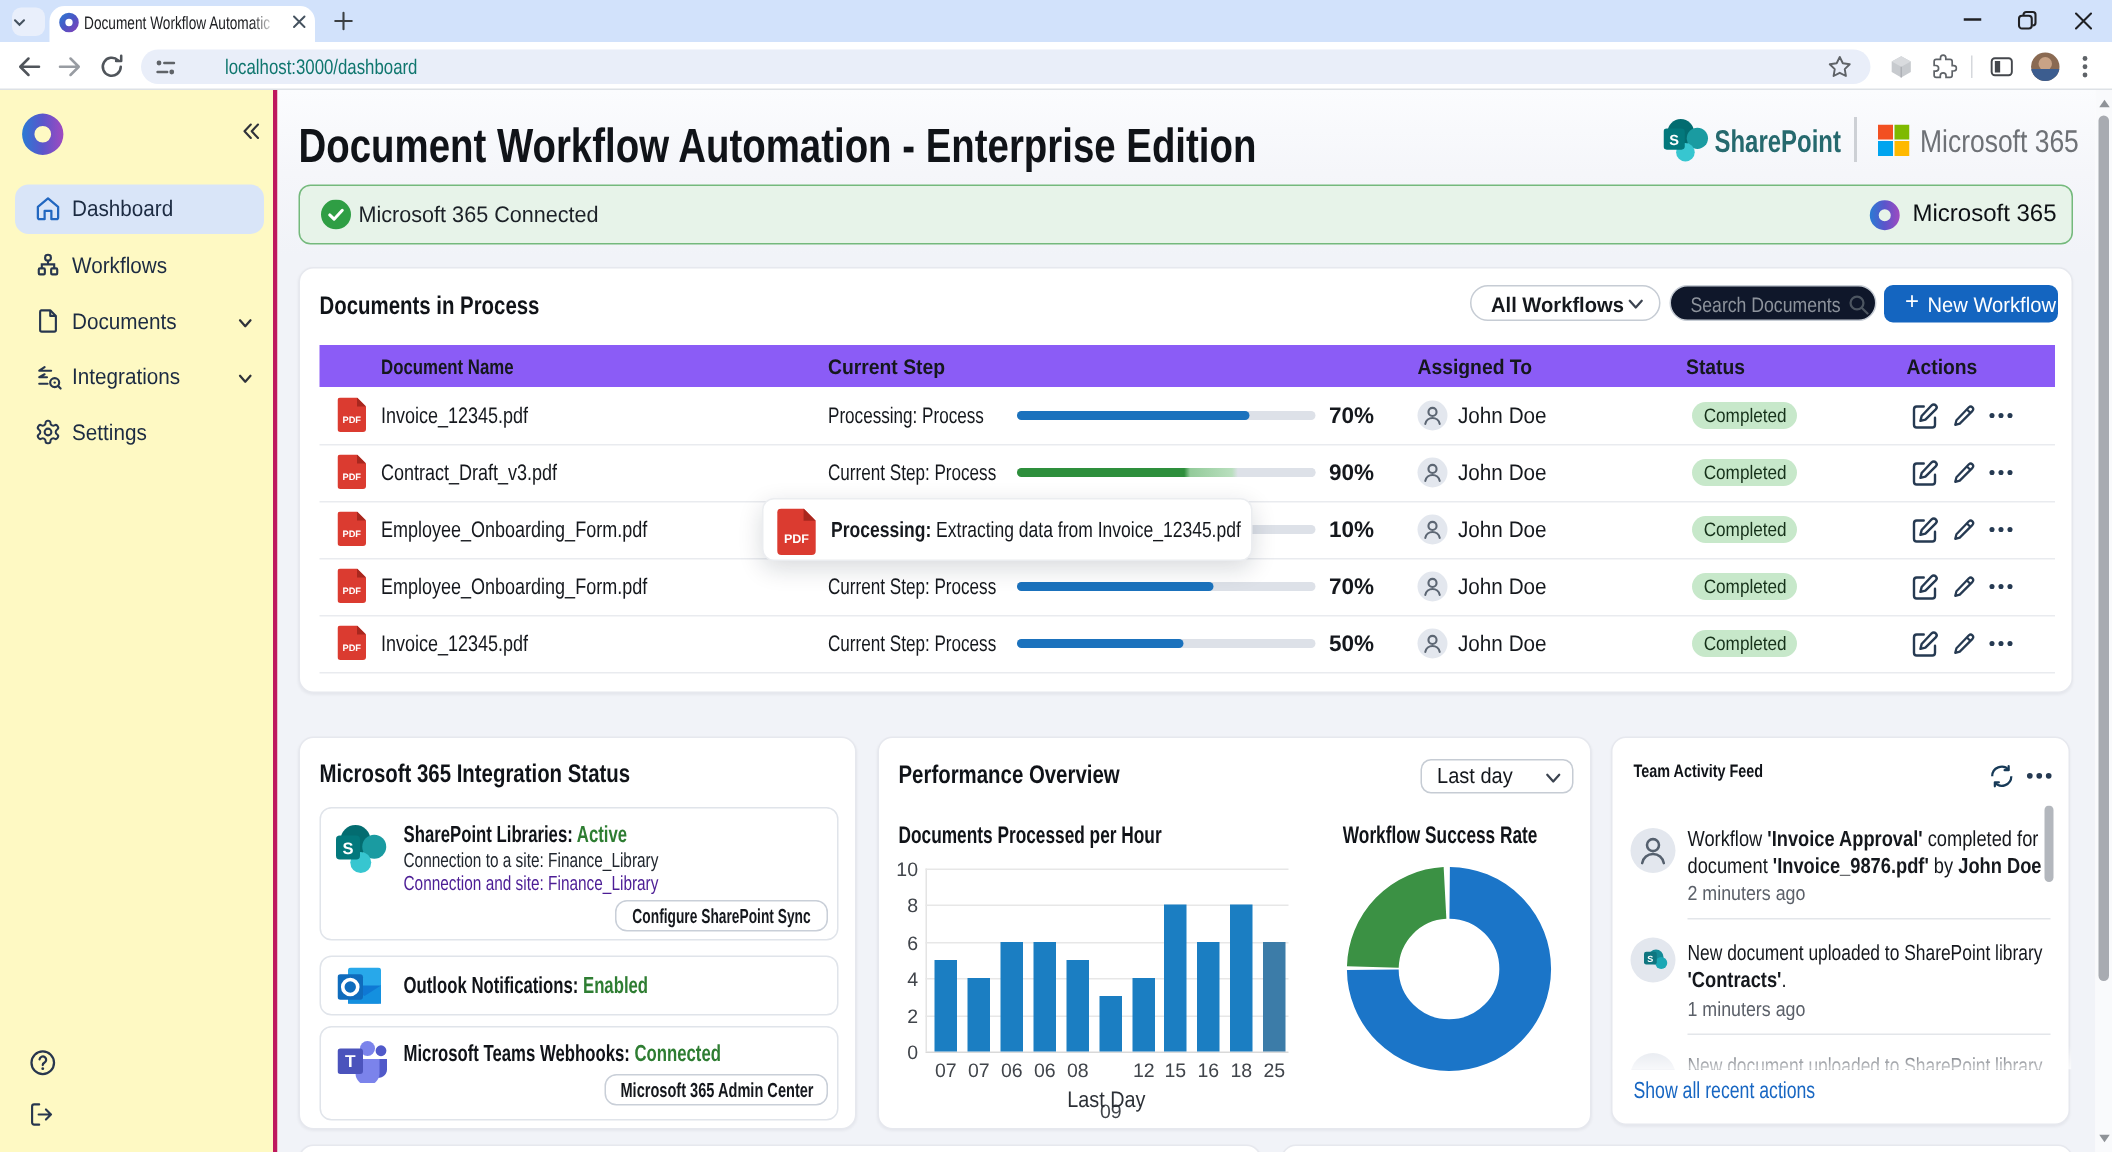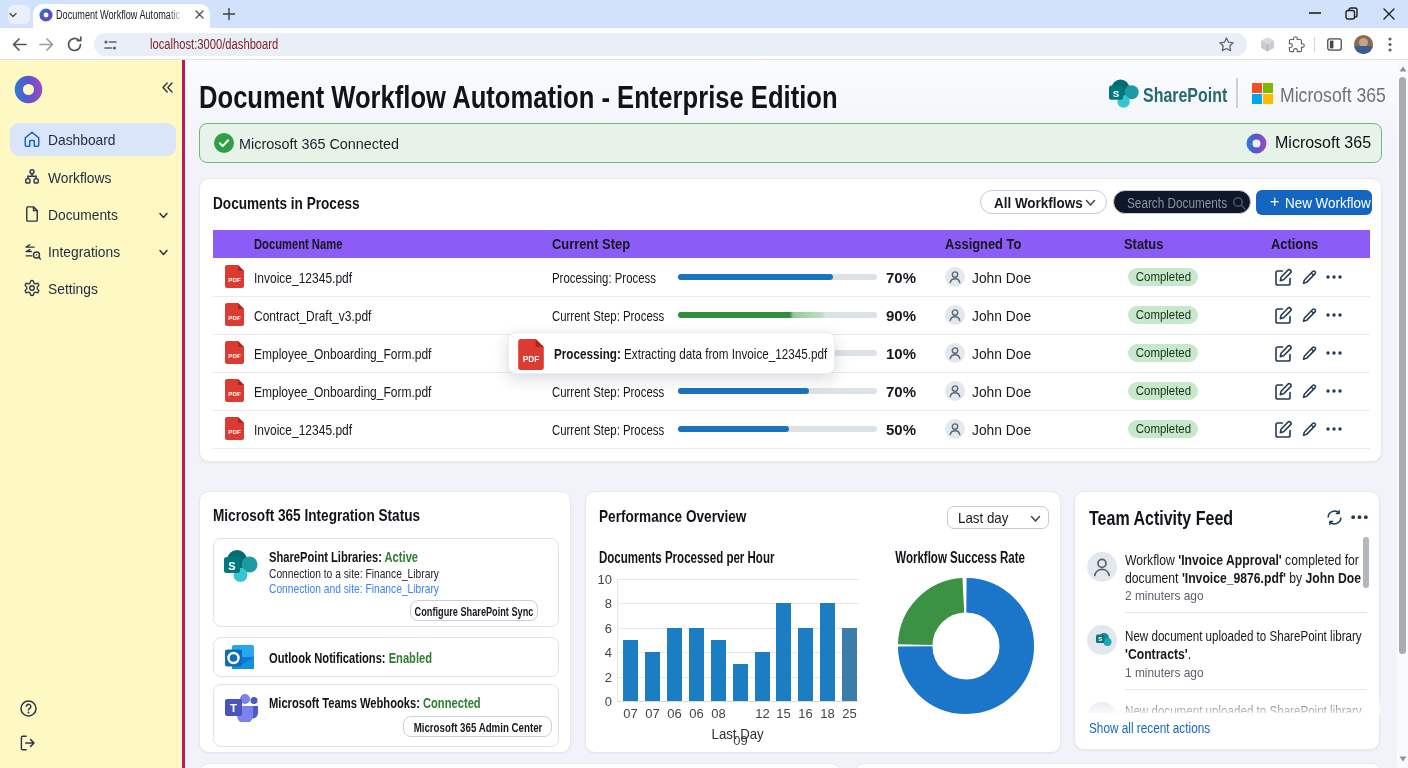--- a/index.html
+++ b/index.html
@@ -10,21 +10,21 @@
   svg { display:block; }
 
   
   .tabstrip { left:0; top:0; width:1408px; height:28px; background:#d2e2fb; }
   .tab { left:33px; top:4px; width:177px; height:24px; background:#fff; border-radius:10px 10px 0 0; }
   .tabchev { left:8px; top:5px; width:22px; height:19px; border-radius:6px; background:#e9effb; }
   .tabtitle { left:56px; top:8px; font-size:12px; color:#202124; width:132px; white-space:nowrap; overflow:hidden; }
   .tabfade { left:168px; top:5px; width:22px; height:18px; background:linear-gradient(90deg, rgba(255,255,255,0), #fff 70%); }
   .toolbar { left:0; top:28px; width:1408px; height:32px; background:#fff; border-bottom:1px solid #dde1e6; }
   .urlpill { left:94px; top:5px; width:1153px; height:23px; border-radius:12px; background:#e9eef9; }
-  .urltext { left:121px; top:8px; font-size:14px; color:#7f1d1d;padding-left:29px; }
+  .urltext { left:121px; top:8px; font-size:14px; color:#0f766e;padding-left:29px; }
 
   
   .sidebar { left:0; top:60px; width:185px; height:708px; background:#fef9c3; border-right:3px solid #be185d; }
   .main { left:185px; top:60px; width:1212px; height:708px;
           background:linear-gradient(180deg,#fbfcfe 0px,#f5f6fa 55px,#f1f3f8 110px,#f1f3f8 100%); }
   .navitem { left:10px; width:166px; height:33px; border-radius:9px; }
   .navtext { font-size:15px; color:#1c2b42; }
   .navactive { background:#d9e5f8; }
 
   .banner { left:14px; top:63px; width:1183px; height:40px; background:#e7f3e9; border:1px solid #74b97c; border-radius:8px; }
@@ -524,22 +524,22 @@
       <div class="subcard" style="top:46px; height:89px;">
         <svg class="abs" style="left:10px; top:11px;" width="35" height="33" viewBox="0 0 35 33">
             <circle cx="13" cy="10" r="10" fill="#036c70"></circle>
             <circle cx="25.5" cy="14.5" r="8" fill="#1a9ba1"></circle>
             <circle cx="16.5" cy="25" r="7" fill="#37c6d0"></circle>
             <rect x="0" y="7" width="16" height="16" rx="2.5" fill="#03787c"></rect>
             <text x="8" y="19.5" font-family="Liberation Sans, sans-serif" font-size="11" font-weight="bold" fill="#fff" text-anchor="middle">S</text>
           </svg>
         <div class="abs" style="left:55px; top:9px; font-size:15.5px; font-weight:bold; color:#101318;"><span class="sx s72">SharePoint Libraries: <span class="greentxt">Active</span></span></div>
         <div class="abs" style="left:55px; top:27px; font-size:13.5px; color:#20262e;"><span class="sx s76">Connection to a site: Finance_Library</span></div>
-        <div class="abs" style="left:55px; top:42px; font-size:13.5px; color:#3b82f6;"><span class="sx s76">Connection and site: Finance_Library</span></div>
-        <div class="btn-outline" style="left:196px; top:61px; width:128px; height:21px;">
+        <div class="abs" style="left:55px; top:42px; font-size:13.5px; color:#4c1d95;"><span class="sx s76">Connection and site: Finance_Library</span></div>
+        <div class="btn-outline" style="left:196px; top:61px; width:142px; height:21px;">
             <span class="bcx b68">Configure SharePoint Sync</span>
           </div>
       </div>
 
       <div class="subcard" style="top:145px; height:40px;">
         <svg class="abs" style="left:11px; top:7px;" width="31" height="27" viewBox="0 0 31 27">
             <rect x="7" y="0" width="22" height="24" rx="2" fill="#28a8ea"></rect>
             <path d="M7 12 H29 V24 H7 Z" fill="#0f78d4"></path>
             <path d="M7 12 L18 19 L29 12 V24 H7 Z" fill="#1490df"></path>
             <rect x="0" y="4.5" width="17" height="17" rx="2" fill="#0f6cbd"></rect>
@@ -613,21 +613,21 @@
       <div class="abs" style="left:92px; top:233px; width:120px; text-align:center; font-size:15px; color:#2c3036;"><span class="cx s88">Last Day</span></div>
 
       <div class="abs" style="left:284px; top:57px; width:160px; text-align:center; font-size:16px; font-weight:bold; color:#101318;"><span class="cx s72">Workflow Success Rate</span></div>
       <svg class="abs" style="left:311px; top:85px;" width="138" height="138" viewBox="-69 -69 138 138">
         <path d="M 0.44 -50.8 A 50.8 50.8 0 1 1 -50.8 0.44" fill="none" stroke="#1b75c8" stroke-width="34.5"></path>
         <path d="M -50.78 -1.33 A 50.8 50.8 0 0 1 -2.66 -50.73" fill="none" stroke="#3b9144" stroke-width="34.5"></path>
       </svg>
     </div>
 
     <div class="card" style="left:889px; top:431px; width:306px; height:259px;" id="feedcard">
-      <div class="abs" style="left:14px; top:15px; font-size:20px; font-weight:bold; color:#101318;"><span class="sx s80">Team Activity Feed</span></div>
+      <div class="abs" style="left:14px; top:15px; font-size:12px; font-weight:bold; color:#101318;"><span class="sx s80">Team Activity Feed</span></div>
       <svg class="abs" style="left:251px; top:17px;" width="17" height="17" viewBox="0 0 24 24">
           <path d="M21 12 a9 9 0 0 1 -15.5 6.2 M3 12 a9 9 0 0 1 15.5 -6.2" fill="none" stroke="#173a57" stroke-width="2.1"></path>
           <path d="M18.5 2.5 V6.3 H14.7" fill="none" stroke="#173a57" stroke-width="2.1" stroke-linejoin="round" stroke-linecap="round"></path>
           <path d="M5.5 21.5 V17.7 H9.3" fill="none" stroke="#173a57" stroke-width="2.1" stroke-linejoin="round" stroke-linecap="round"></path>
         </svg>
       <svg class="abs" style="left:276px; top:23px;" width="17" height="5" viewBox="0 0 17 5">
           <circle cx="2.2" cy="2.2" r="1.9" fill="#263a52"></circle>
           <circle cx="8.5" cy="2.2" r="1.9" fill="#263a52"></circle>
           <circle cx="14.8" cy="2.2" r="1.9" fill="#263a52"></circle>
         </svg>

